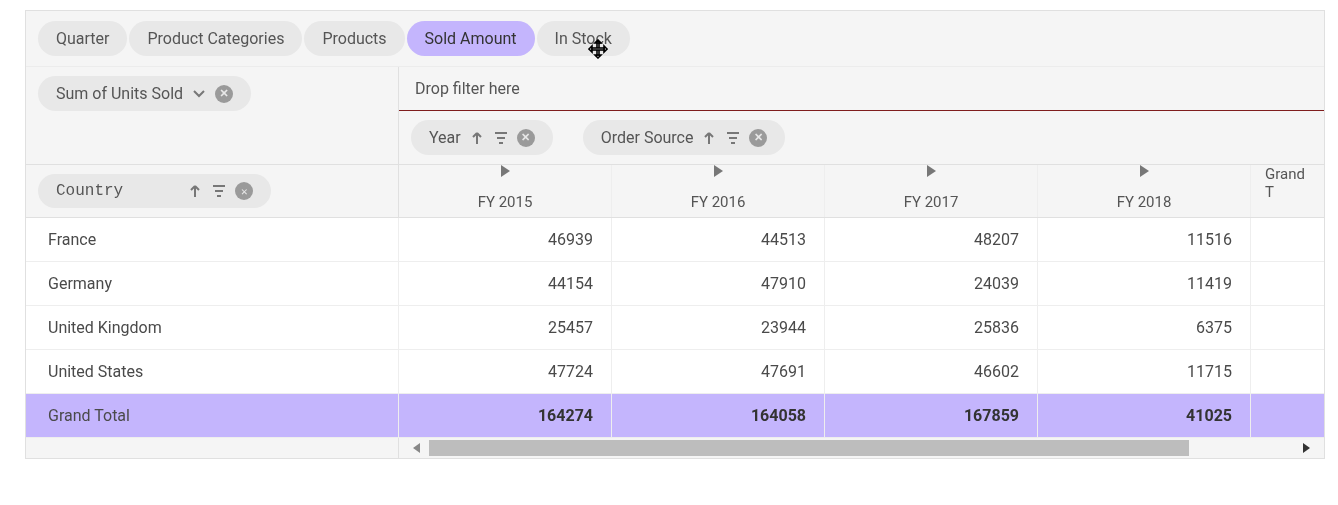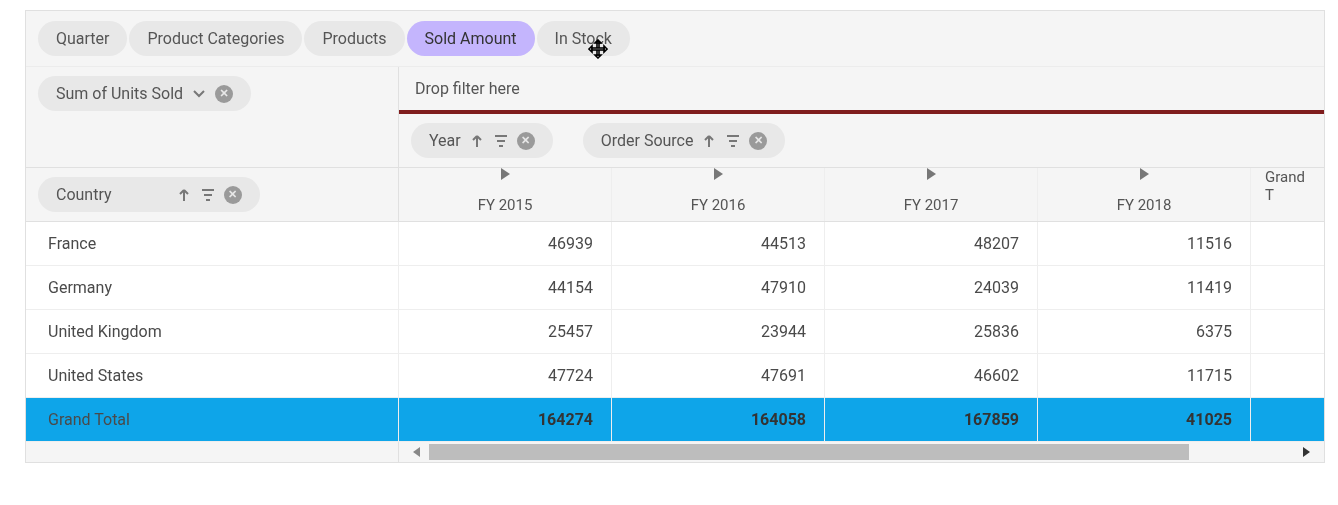--- a/index.html
+++ b/index.html
@@ -6,29 +6,29 @@
 body { font-family: -apple-system, BlinkMacSystemFont, "Segoe UI", Roboto, Arial, sans-serif; font-size: 15px; color: #4a4a4a; background: #fff; padding: 10px 25px; }
 .pivot { border: 1px solid #e0e0e0; width: 1300px; background: #f5f5f5; }
 .field-bar { padding: 10px 12px; display: flex; gap: 2px; border-bottom: 1px solid #ececec; }
 .pill { background: #e8e8e8; border-radius: 18px; padding: 8px 18px; color: #555; font-size: 16px; cursor: pointer; display: inline-flex; align-items: center; gap: 8px; white-space: nowrap; }
 .pill.active { background: #c4b5fd; color: #333; }
 .pill .ico { display: inline-flex; align-items: center; justify-content: center; width: 16px; height: 16px; color: #777; }
 .pill .close-ico { width: 18px; height: 18px; border-radius: 50%; background: #9a9a9a; color: #e8e8e8; display: inline-flex; align-items: center; justify-content: center; font-size: 11px; font-weight: bold; }
 .config-row { display: flex; border-bottom: 1px solid #e0e0e0; }
 .config-left { width: 373px; padding: 9px 12px; border-right: 1px solid #e0e0e0; }
 .config-right { flex: 1; display: flex; flex-direction: column; }
-.drop-hint { padding: 12px 16px; color: #555; font-size: 16px; border-bottom: 4px solid #7f1d1d; }
+.drop-hint { padding: 12px 16px; color: #555; font-size: 16px; border-bottom: 1px solid #7f1d1d; }
 .col-fields { padding: 9px 12px; display: flex; gap: 30px; }
 .header-row { display: flex; background: #f5f5f5; border-bottom: 1px solid #e0e0e0; }
-.row-hdr-cell { width: 373px; padding: 9px 12px; border-right: 1px solid #e0e0e0; }
+.row-hdr-cell { width: 373px; padding: 9px 12px; border-right: 1px solid #e0e0e0; font-family: Liberation Mono, monospace; }
 .col-hdr-cell { width: 213px; border-right: 1px solid #eee; display: flex; align-items: center; padding: 0 18px; gap: 16px; color: #555; flex-direction: column; }
 .col-hdr-cell.last { border-right: none; flex: 1; min-width: 55px; padding-left: 14px; }
 .expand-tri { display: inline-block; border-style: solid; border-width: 6px 0 6px 9px; border-color: transparent transparent transparent #777; }
 .data-row { display: flex; background: #fff; border-bottom: 1px solid #eee; }
-.data-row.total { background: #0ea5e9; }
+.data-row.total { background: #c4b5fd; }
 .row-label { width: 373px; padding: 12px 22px; border-right: 1px solid #eee; font-size: 16px; }
 .data-cell { width: 213px; padding: 12px 18px; text-align: right; border-right: 1px solid #eee; font-size: 16px; }
 .data-cell.bold { font-weight: 700; color: #333; }
 .data-cell.last { flex: 1; min-width: 55px; border-right: none; }
 .scroll-row { display: flex; background: #f5f5f5; }
 .scroll-left-spacer { width: 373px; border-right: 1px solid #e0e0e0; height: 20px; }
 .scroll-track { flex: 1; position: relative; height: 20px; display: flex; align-items: center; padding: 0 14px; }
 .scroll-arrow { width: 0; height: 0; }
 .scroll-arrow.left { border-style: solid; border-width: 5px 7px 5px 0; border-color: transparent #888 transparent transparent; }
 .scroll-arrow.right { border-style: solid; border-width: 5px 0 5px 7px; border-color: transparent transparent transparent #333; }

